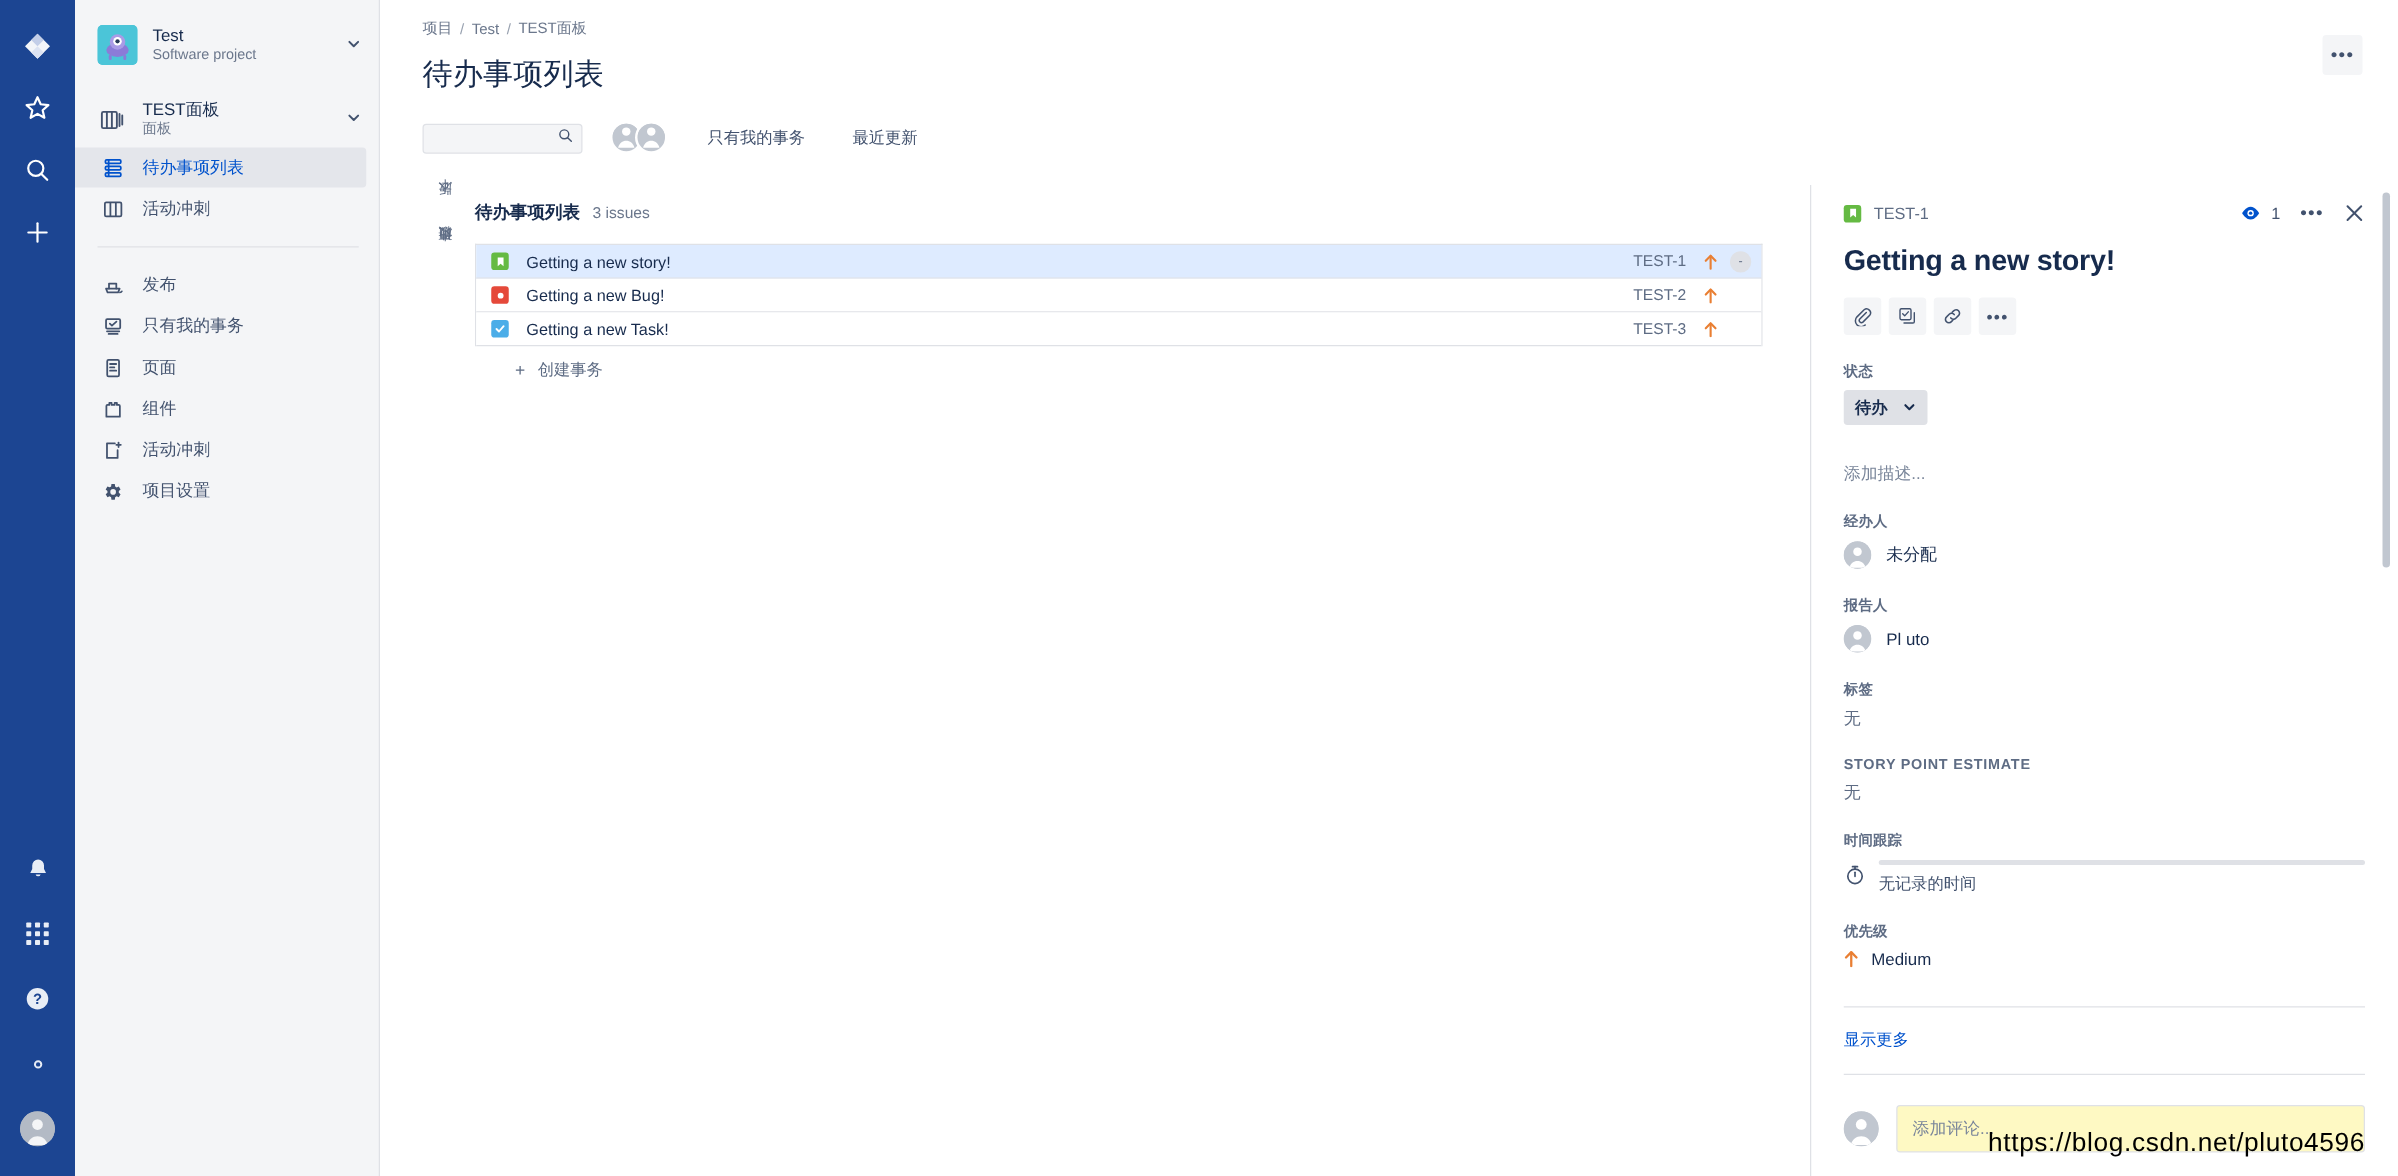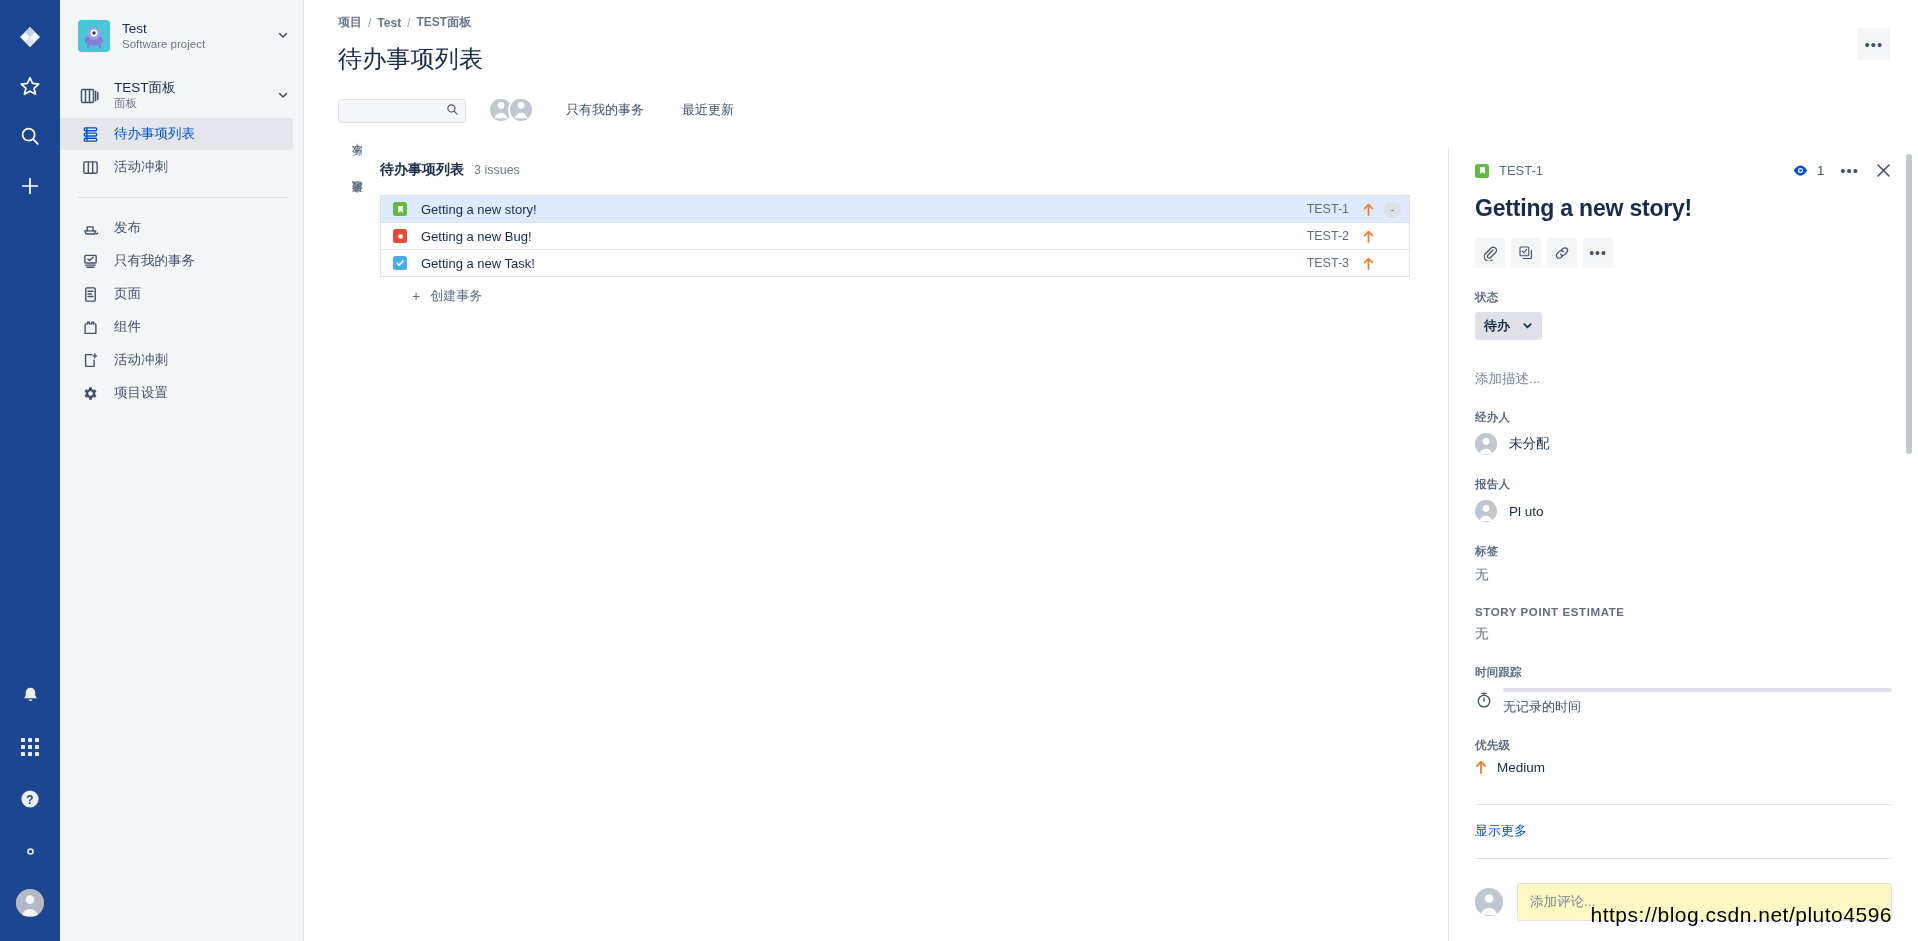--- a/index.html
+++ b/index.html
@@ -73,21 +73,21 @@
   }
   .nav-item.active { background: #E4E6EB; color:#0052CC; font-weight: 400; }
   .nav-ico { width: 24px; flex: 0 0 24px; display:flex; align-items:center; justify-content:center;}
   .nav-lbl { margin-left: 12px; }
   .nav-sep { height:1px; background:#DFE1E6; margin: 14px 16px 14px 18px; }
 
   
   .main { flex: 1; height: 941px; position: relative; background:#fff; min-width:0; }
   .main-inner { padding: 14px 0 0 34px; }
   .crumbs { font-size: 12px; color:#6B778C; display:flex; align-items:center; gap:6px; }
-  .crumbs a { color:#6B778C; text-decoration:none; cursor:pointer;font-weight:bold; }
+  .crumbs a { color:#6B778C; text-decoration:none; cursor:pointer; }
   .crumbs .sep { color:#97A0AF; }
   .page-title { font-size: 24px; color:#172B4D; font-weight: 500; margin-top: 12px; letter-spacing: .2px;}
 
   .toolbar { display:flex; align-items:flex-end; margin-top: 22px; gap: 0; }
   .search-box {
     width: 128px; height: 24px; background:#F4F5F7; border:1px solid #DFE1E6;
     border-radius: 3px; display:flex; align-items:center; padding: 0 6px;
   }
   .search-box input {
     border:0; outline:0; background:transparent; flex:1; font-size:12px; color:#172B4D; width: 100%;

